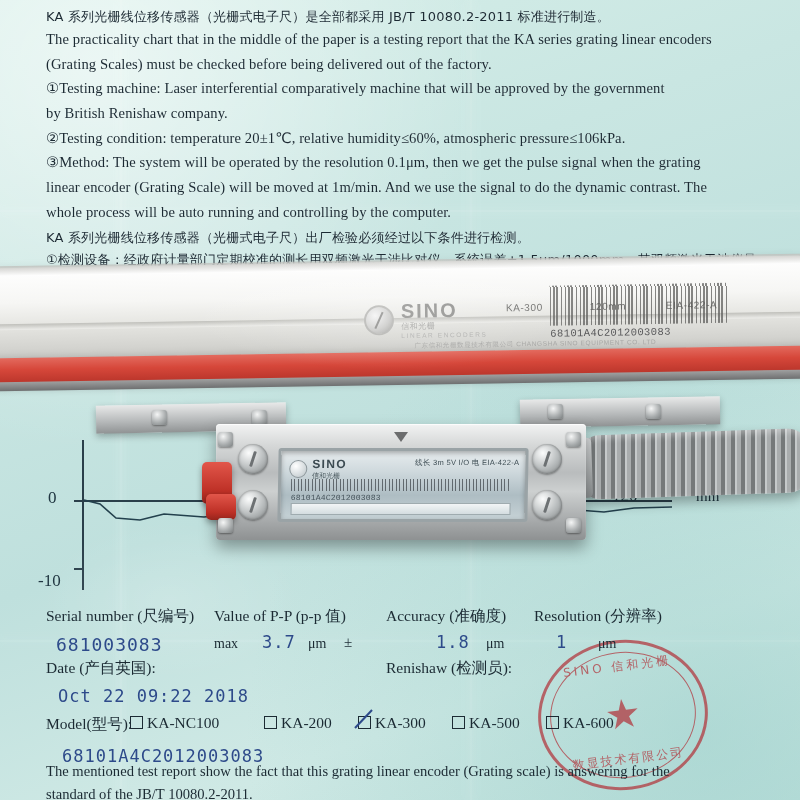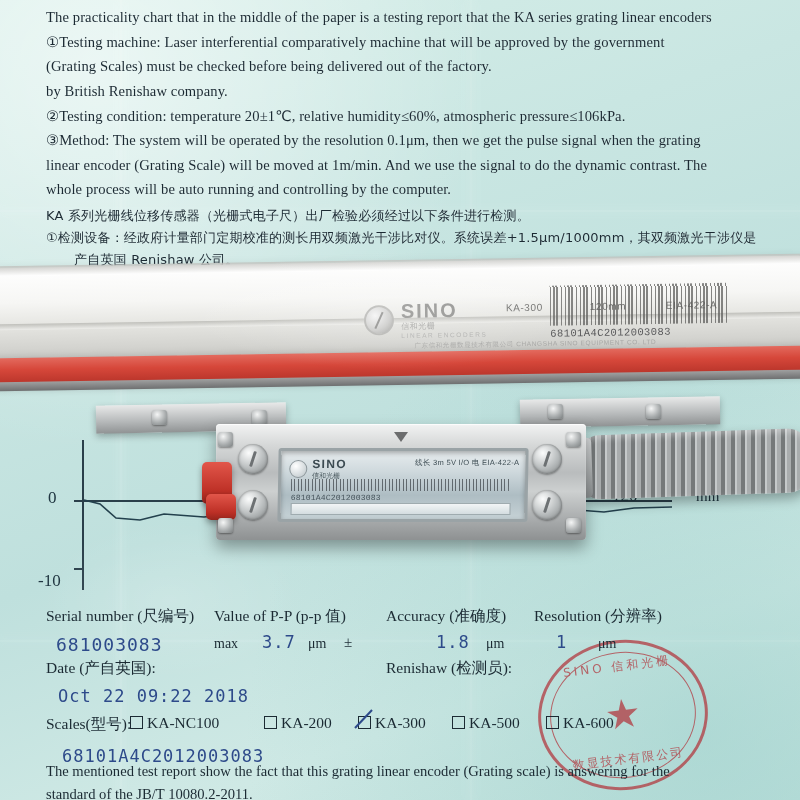--- a/index.html
+++ b/index.html
@@ -227,23 +227,24 @@
 <body>
 
 <div id="stage">
 
   <div class="crease v" style="left:120px;opacity:.35;"></div>
   <div class="crease v" style="left:470px;opacity:.28;"></div>
   <div class="crease h" style="top:210px;opacity:.3;"></div>
   <div class="crease h" style="top:640px;opacity:.22;"></div>
 
   <div class="doc">
+    <p class="cjk">KA 系列光栅线位移传感器（光栅式电子尺）是全部都采用 JB/T 10080.2-2011 标准进行制造。</p>
     <p>The practicality chart that in the middle of the paper is a testing report that the KA series grating linear encoders</p>
+    <p>(Grating Scales) must be checked before being delivered out of the factory.</p>
     <p>①Testing machine: Laser interferential comparatively machine that will be approved by the government</p>
-    <p>(Grating Scales) must be checked before being delivered out of the factory.</p>
     <p>by British Renishaw company.</p>
     <p>②Testing condition: temperature 20±1℃, relative humidity≤60%, atmospheric pressure≤106kPa.</p>
     <p>③Method: The system will be operated by the resolution 0.1μm, then we get the pulse signal when the grating</p>
     <p>linear encoder (Grating Scale) will be moved at 1m/min. And we use the signal to do the dynamic contrast. The</p>
     <p>whole process will be auto running and controlling by the computer.</p>
     <p class="cjk" style="margin-top:3px;">KA 系列光栅线位移传感器（光栅式电子尺）出厂检验必须经过以下条件进行检测。</p>
     <p class="cjk">①检测设备：经政府计量部门定期校准的测长用双频激光干涉比对仪。系统误差+1.5μm/1000mm，其双频激光干涉仪是</p>
     <p class="cjk" style="margin-left:28px;">产自英国 Renishaw 公司。</p>
   </div>
 
@@ -354,21 +355,21 @@
     <div class="frow hand" style="left:390px;top:34px;">1.8</div>
     <div class="frow" style="left:440px;top:38px;font-size:14px;">μm</div>
     <div class="frow hand" style="left:510px;top:34px;">1</div>
     <div class="frow" style="left:552px;top:38px;font-size:14px;">μm</div>
 
     <div class="frow" style="left:0px;top:60px;">Date (产自英国):</div>
     <div class="frow" style="left:340px;top:60px;">Renishaw (检测员):</div>
     <div class="frow hand" style="left:12px;top:88px;">Oct 22 09:22 2018</div>
     <div class="frow hand" style="left:460px;top:88px;"></div>
 
-    <div class="frow" style="left:0px;top:116px;">Scales(型号):</div>
+    <div class="frow" style="left:0px;top:116px;">Model(型号):</div>
     <div class="frow" style="left:84px;top:116px;">
       <span class="cb"></span><span>KA-NC100</span>
     </div>
     <div class="frow" style="left:218px;top:116px;">
       <span class="cb"></span><span>KA-200</span>
     </div>
     <div class="frow" style="left:312px;top:116px;">
       <span class="cb"></span><span>KA-300</span>
     </div>
     <div class="frow" style="left:406px;top:116px;">

